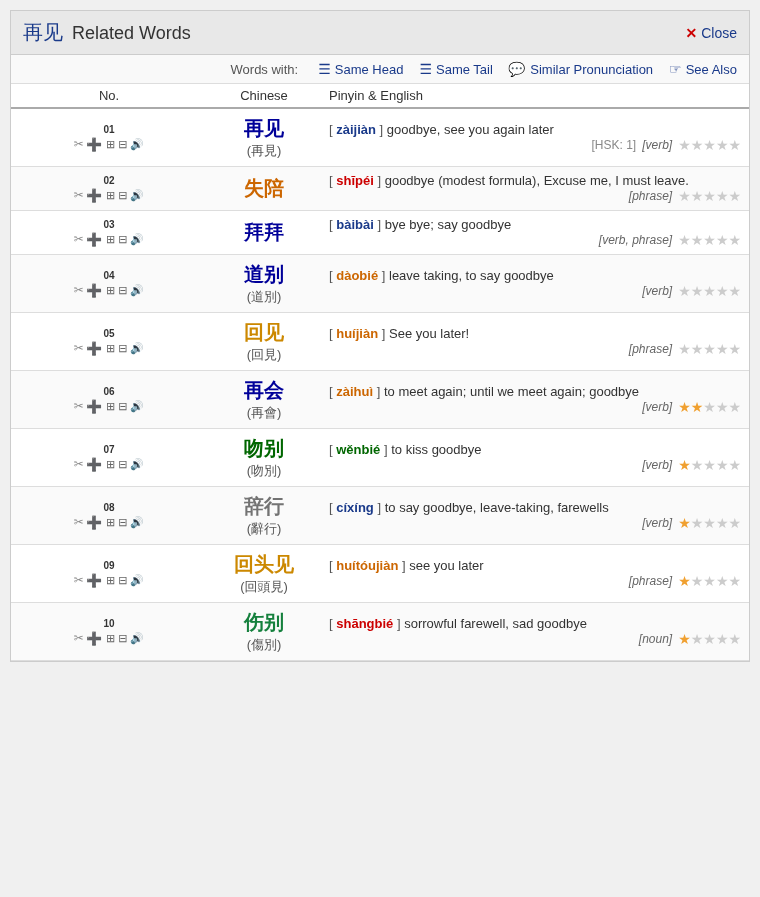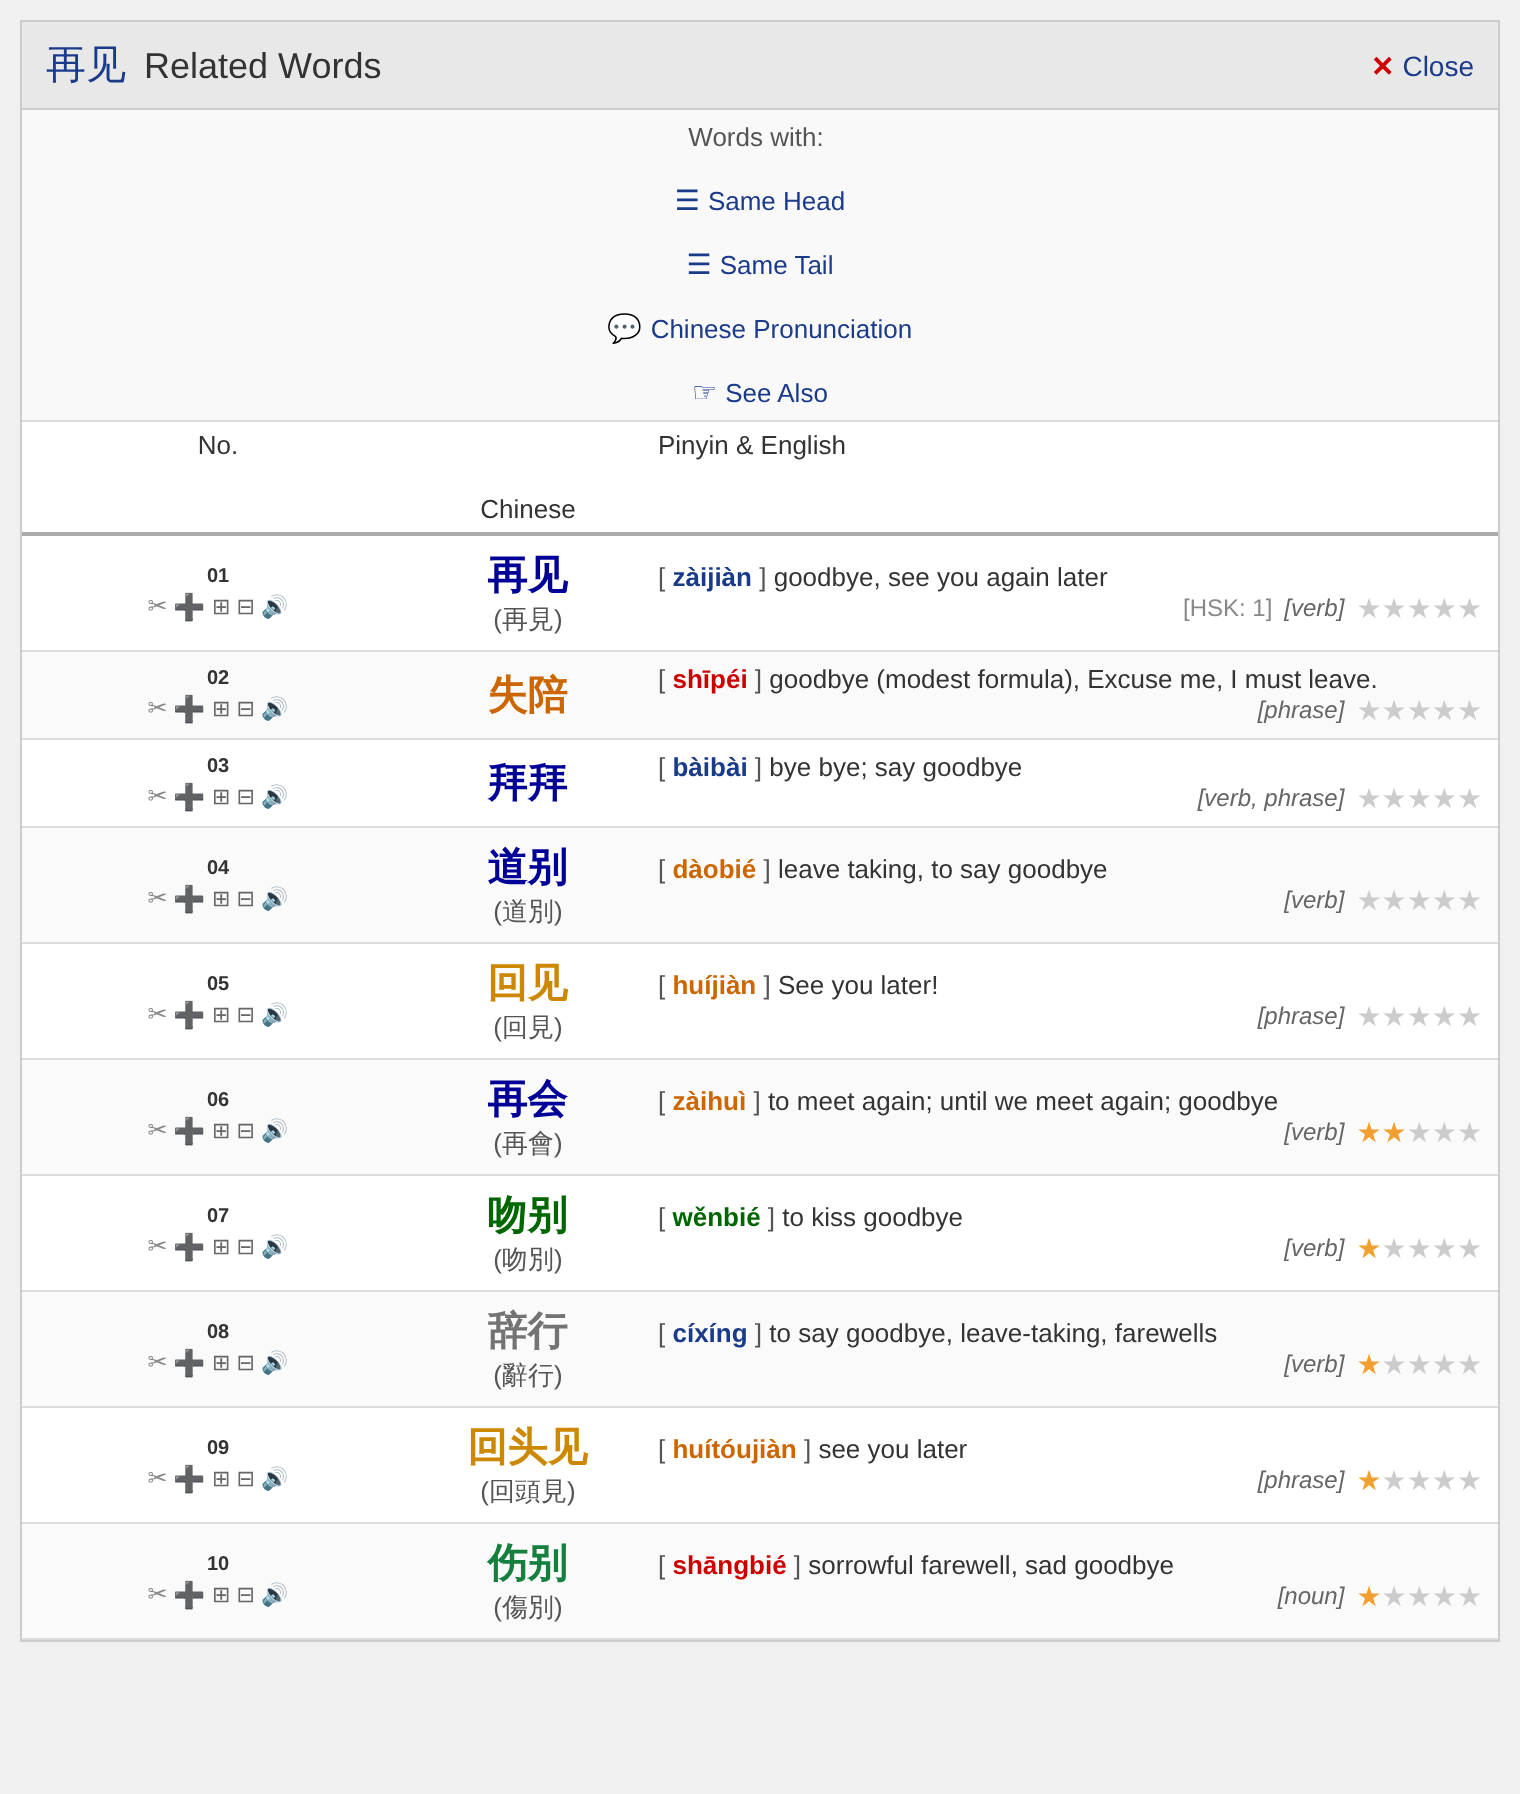--- a/index.html
+++ b/index.html
@@ -48,21 +48,20 @@
     }
     .filter-bar {
       background: #f9f9f9;
       padding: 6px 12px;
       border-bottom: 1px solid #ddd;
       display: flex;
       align-items: center;
       justify-content: flex-end;
       gap: 16px;
       font-size: 13px;
-      flex-direction: column;
     }
     .filter-label {
       color: #555;
       margin-right: 4px;
     }
     .filter-item {
       color: #1a3a8a;
       cursor: pointer;
       display: flex;
       align-items: center;
@@ -72,21 +71,21 @@
     .filter-icon { font-size: 14px; }
     .col-headers {
       display: grid;
       grid-template-columns: 180px 130px 1fr;
       padding: 4px 8px;
       border-bottom: 2px solid #aaa;
       font-size: 13px;
       color: #333;
     }
     .col-no { text-align: center; }
-    .col-chinese { text-align: center; margin-top: 32px; }
+    .col-chinese { text-align: center; }
     .col-pinyin {}
     .row {
       display: grid;
       grid-template-columns: 180px 130px 1fr;
       border-bottom: 1px solid #ddd;
       align-items: center;
       padding: 6px 8px;
       font-size: 13px;
     }
     .row:nth-child(even) { background: #fafafa; }
@@ -170,21 +169,21 @@
     <a class="filter-item">
       <span class="filter-icon">☰</span>
       <span>Same Head</span>
     </a>
     <a class="filter-item">
       <span class="filter-icon">☰</span>
       <span>Same Tail</span>
     </a>
     <a class="filter-item">
       <span class="filter-icon">💬</span>
-      <span>Chinese Pronunciation</span>
+      <span>Similar Pronunciation</span>
     </a>
     <a class="filter-item">
       <span class="filter-icon">☞</span>
       <span>See Also</span>
     </a>
   </div>
 
   <div class="col-headers">
     <div class="col-no">No.</div>
     <div class="col-chinese">Chinese</div>

